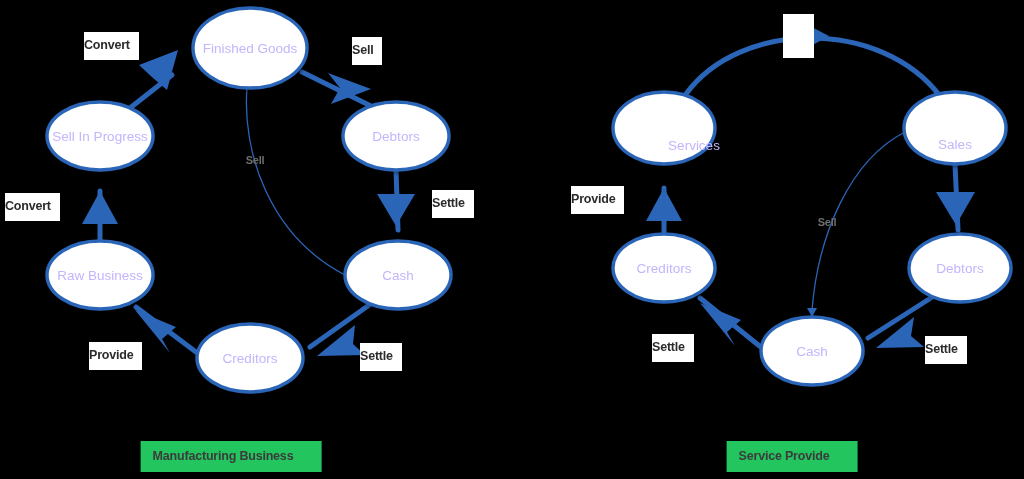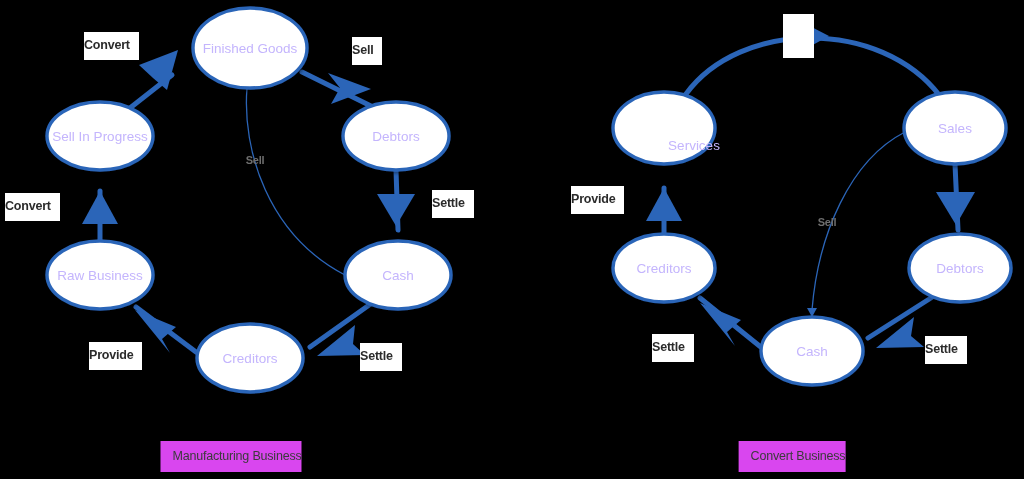--- a/index.html
+++ b/index.html
@@ -37,27 +37,27 @@
     font-size:11px;
     font-weight:bold;
     font-family:"Liberation Sans", sans-serif;
     white-space:nowrap;
     transform:translate(-50%,-50%);
     letter-spacing:-0.3px;
   }
 
   .title-box{
     position:absolute;
-    background:#d946ef;
+    background:#22c55e;
     color:#3b3b3b;
     font-size:12.5px;
-    font-weight:normal;
+    font-weight:bold;
     font-family:"Liberation Sans", sans-serif;
     white-space:nowrap;
-    padding:8px 0 9px 12px;
+    padding:8px 28px 9px 12px;
     transform:translateX(-50%);
     letter-spacing:-0.2px;
   }
 
   .blank-box{
     position:absolute;
     background:#ffffff;
   }
 </style>
 </head>
@@ -170,26 +170,26 @@
   <div class="edge-label" style="left:432px;top:190px;">Settle</div>
   <div class="edge-label" style="left:360px;top:343px;">Settle</div>
   <div class="edge-label" style="left:89px;top:342px;">Provide</div>
   <div class="edge-label" style="left:5px;top:193px;">Convert</div>
 
   <div class="thin-label" style="left:255px;top:160px;">Sell</div>
 
   <div class="title-box" style="left:231px;top:441px;">Manufacturing Business</div>
 
   <div class="node-label" style="left:664px;top:145px;margin-left:30px;">Services</div>
-  <div class="node-label" style="left:955px;top:128px;">Sales</div>
+  <div class="node-label" style="left:955px;top:144px;">Sales</div>
   <div class="node-label" style="left:664px;top:268px;">Creditors</div>
   <div class="node-label" style="left:960px;top:268px;">Debtors</div>
   <div class="node-label" style="left:812px;top:351px;">Cash</div>
 
   <div class="edge-label" style="left:925px;top:336px;">Settle</div>
   <div class="edge-label" style="left:652px;top:334px;">Settle</div>
   <div class="edge-label" style="left:571px;top:186px;">Provide</div>
 
   <div class="thin-label" style="left:827px;top:222px;">Sell</div>
 
-  <div class="title-box" style="left:792px;top:441px;">Convert Business</div>
+  <div class="title-box" style="left:792px;top:441px;">Service Provide</div>
 
 </div>
 
 </body></html>

